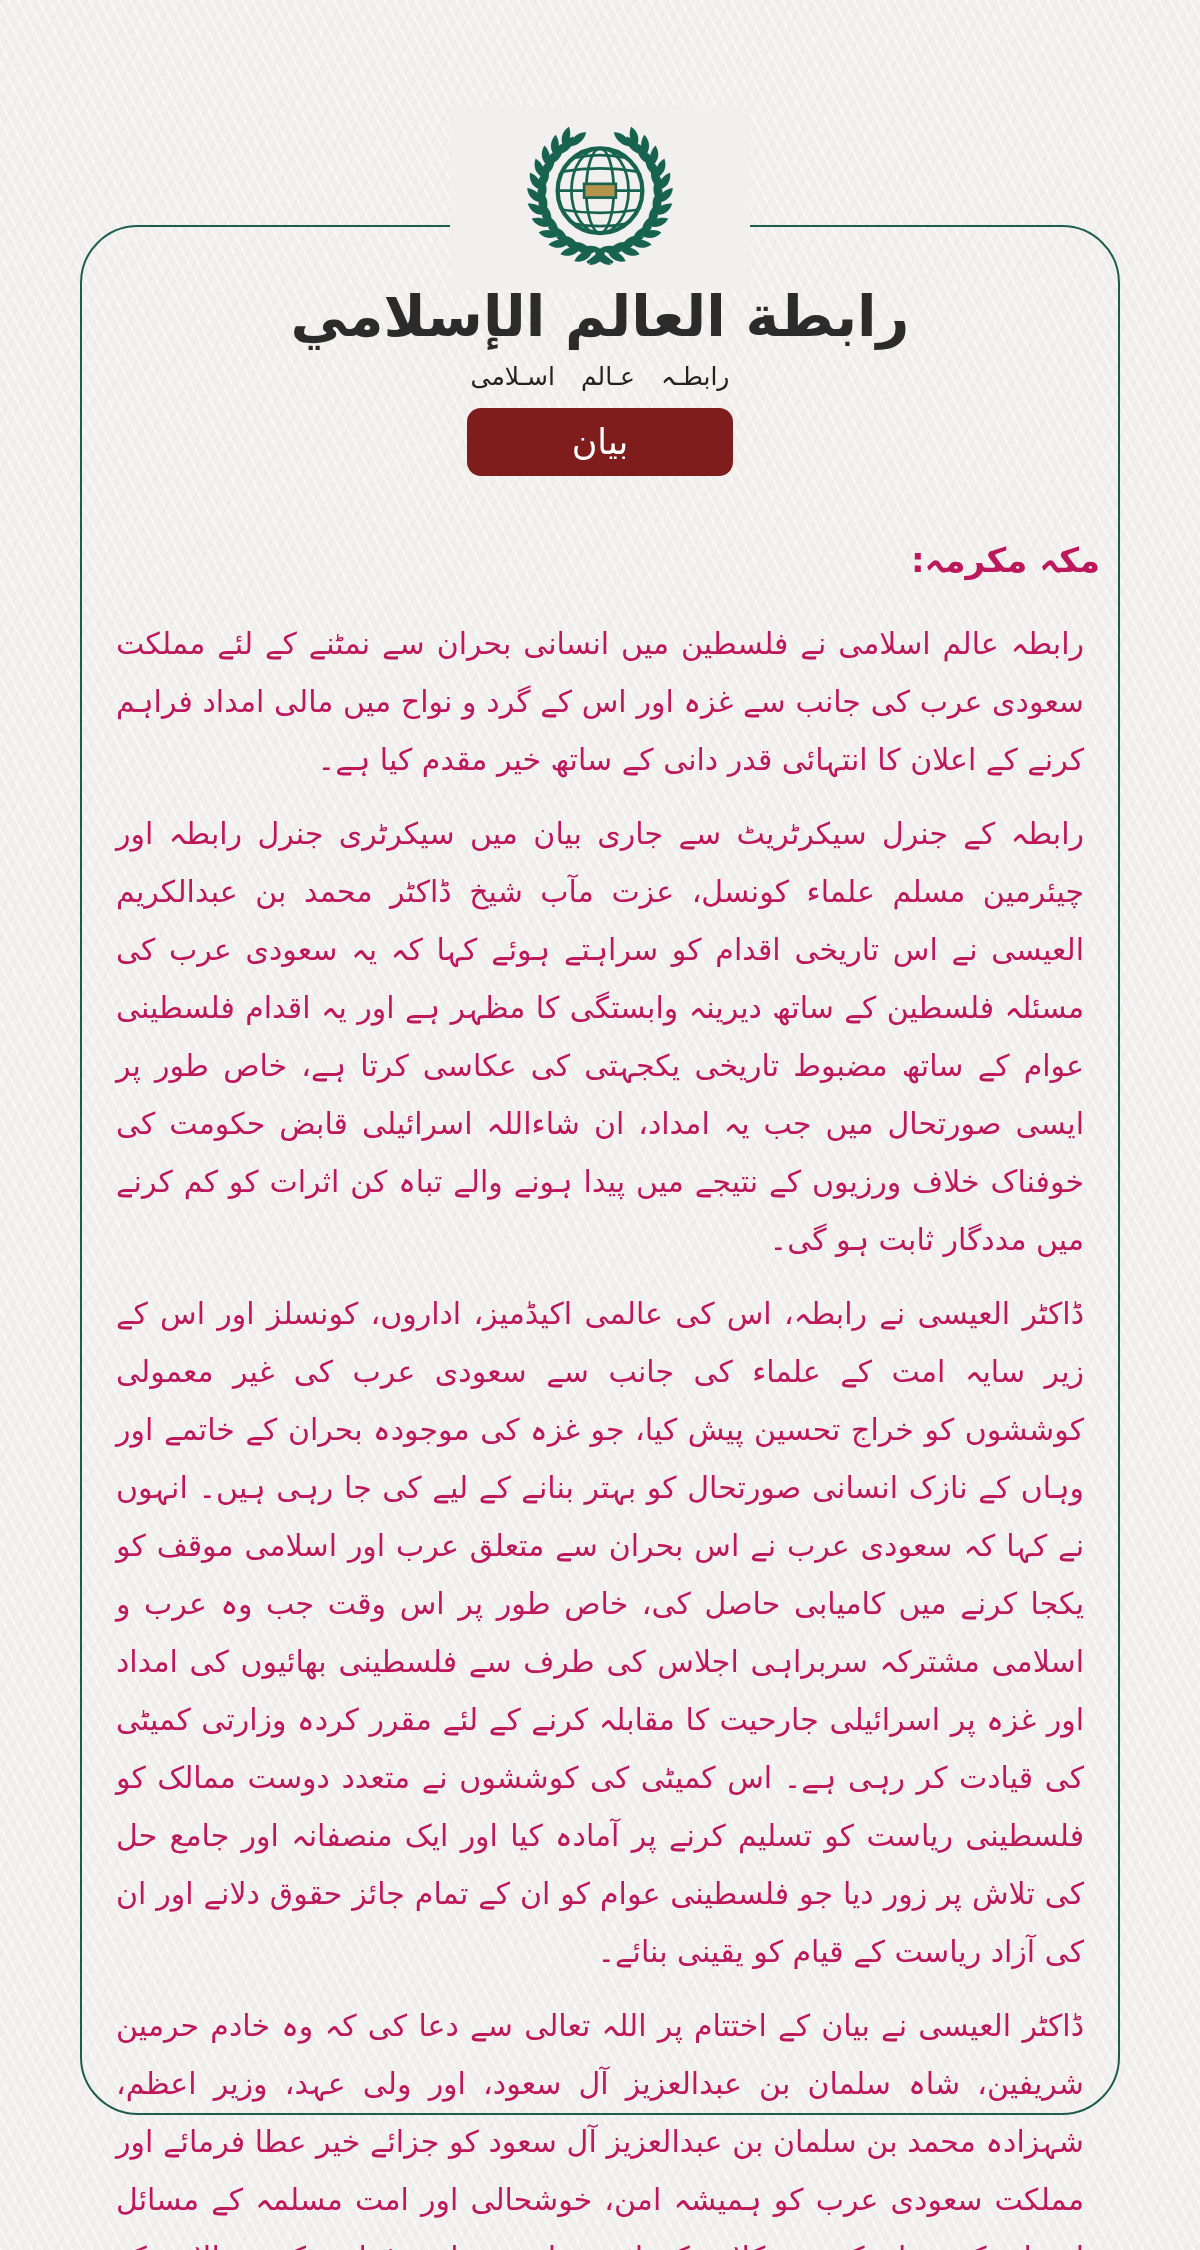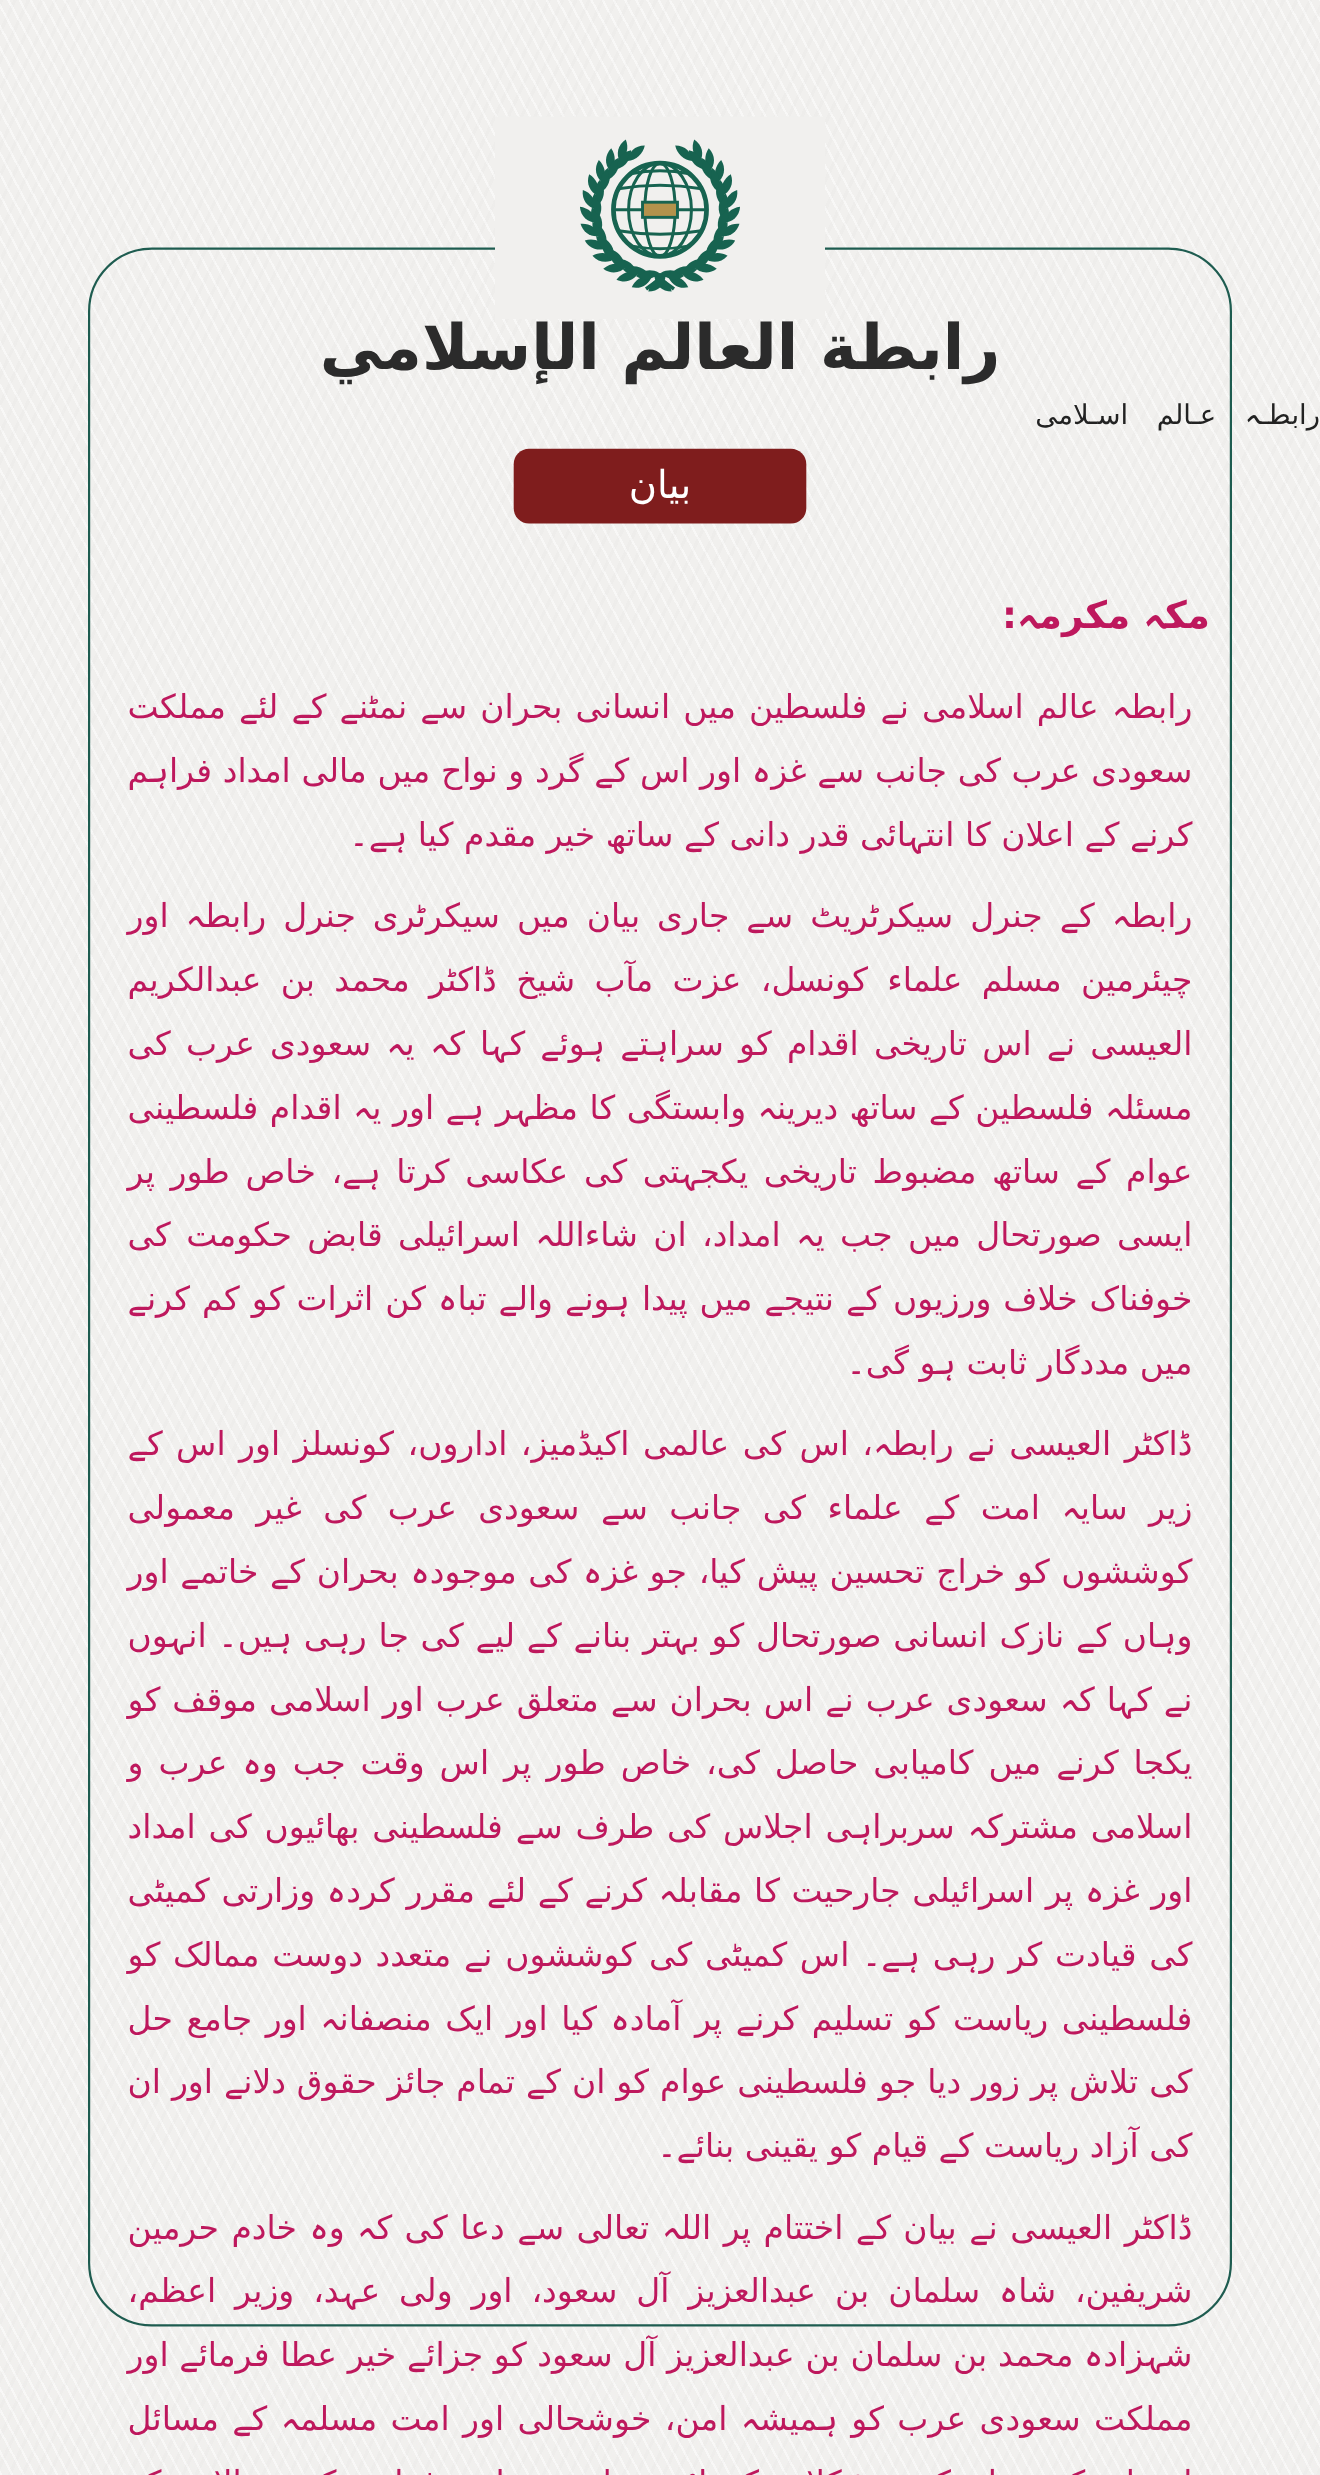--- a/index.html
+++ b/index.html
@@ -25,21 +25,21 @@
     background:#f1f0ee;
     display:flex;align-items:flex-start;justify-content:center;
   }
   .emblem{width:180px;height:180px;display:block;}
   .calligraphy{
     position:absolute;top:282px;left:0;width:1200px;text-align:center;
     direction:rtl;font-family:"DejaVu Serif","DejaVu Sans",serif;
     font-size:57px;font-weight:bold;color:#2b2b2b;letter-spacing:1px;
   }
   .urdu-name{
-    position:absolute;top:362px;left:0;width:1200px;text-align:right;
+    position:absolute;top:362px;left:0;width:1200px;text-align:center;
     direction:rtl;font-size:25px;color:#222;
     word-spacing:18px;letter-spacing:1px;
   }
   .banner{
     position:absolute;top:408px;left:467px;width:266px;height:68px;
     background:#7f1d1d;border-radius:14px;
     display:flex;align-items:center;justify-content:center;
   }
   .banner span{color:#ffffff;font-size:35px;direction:rtl;}
   .body-text{

